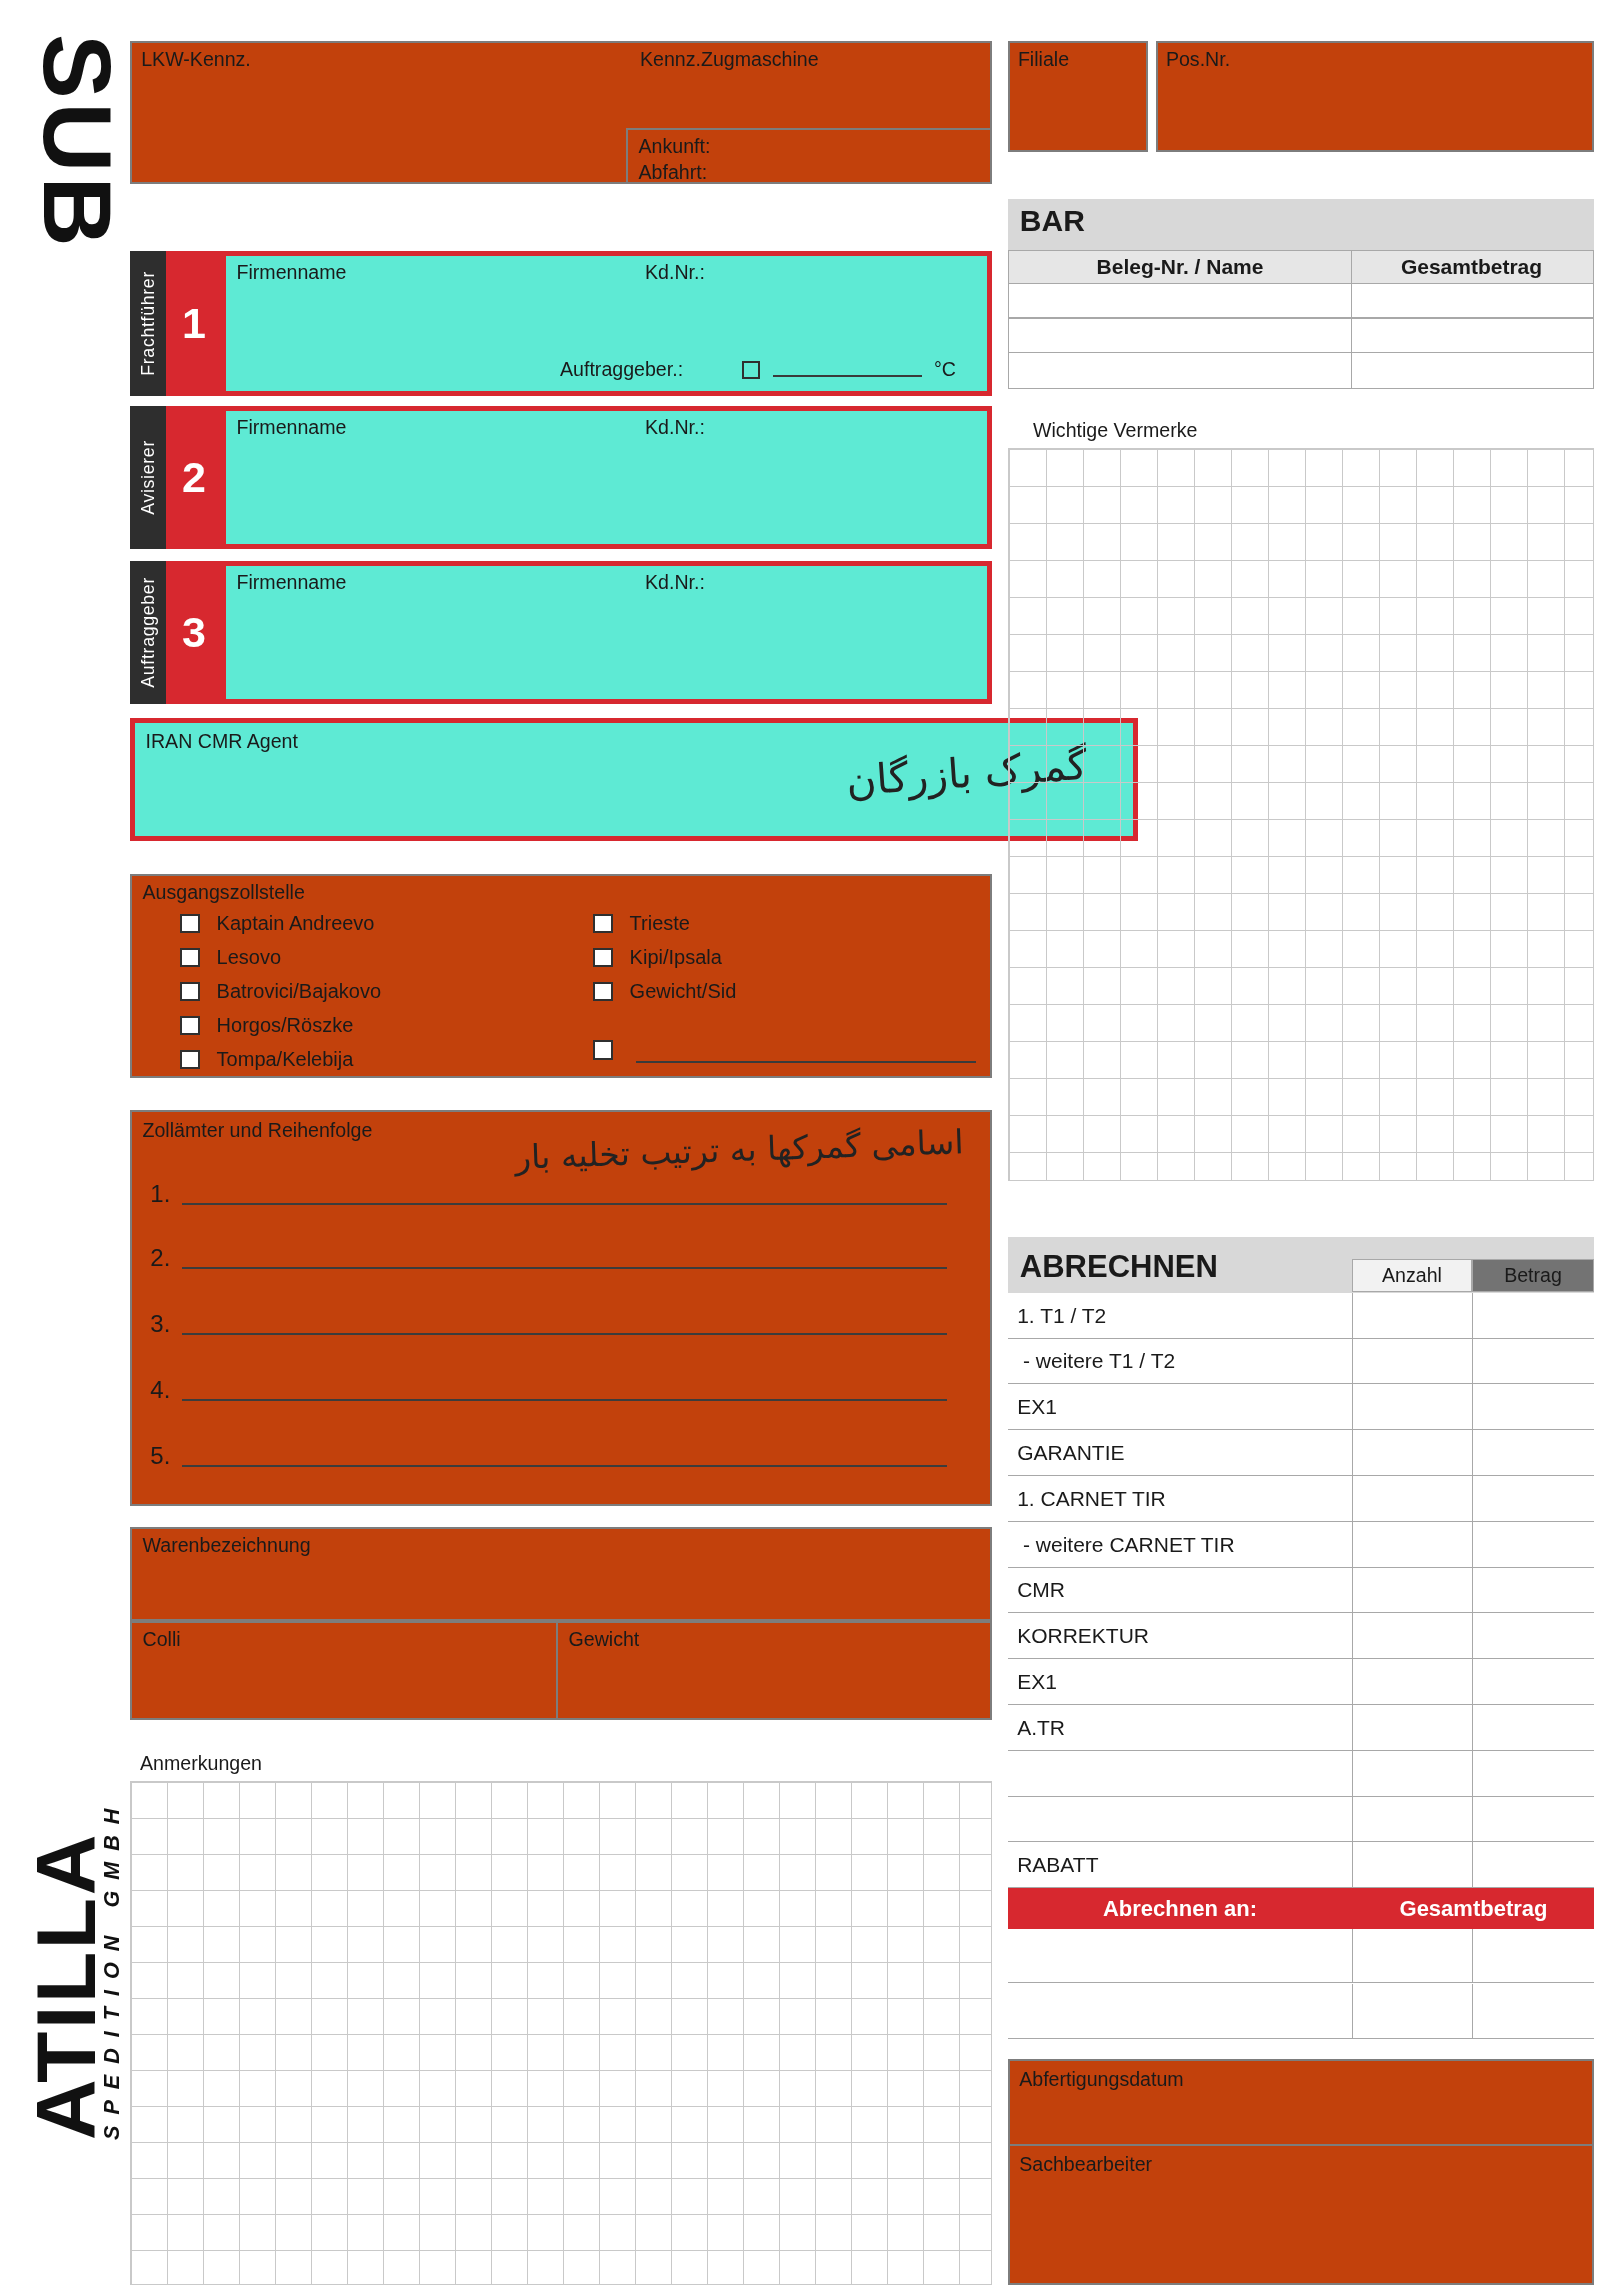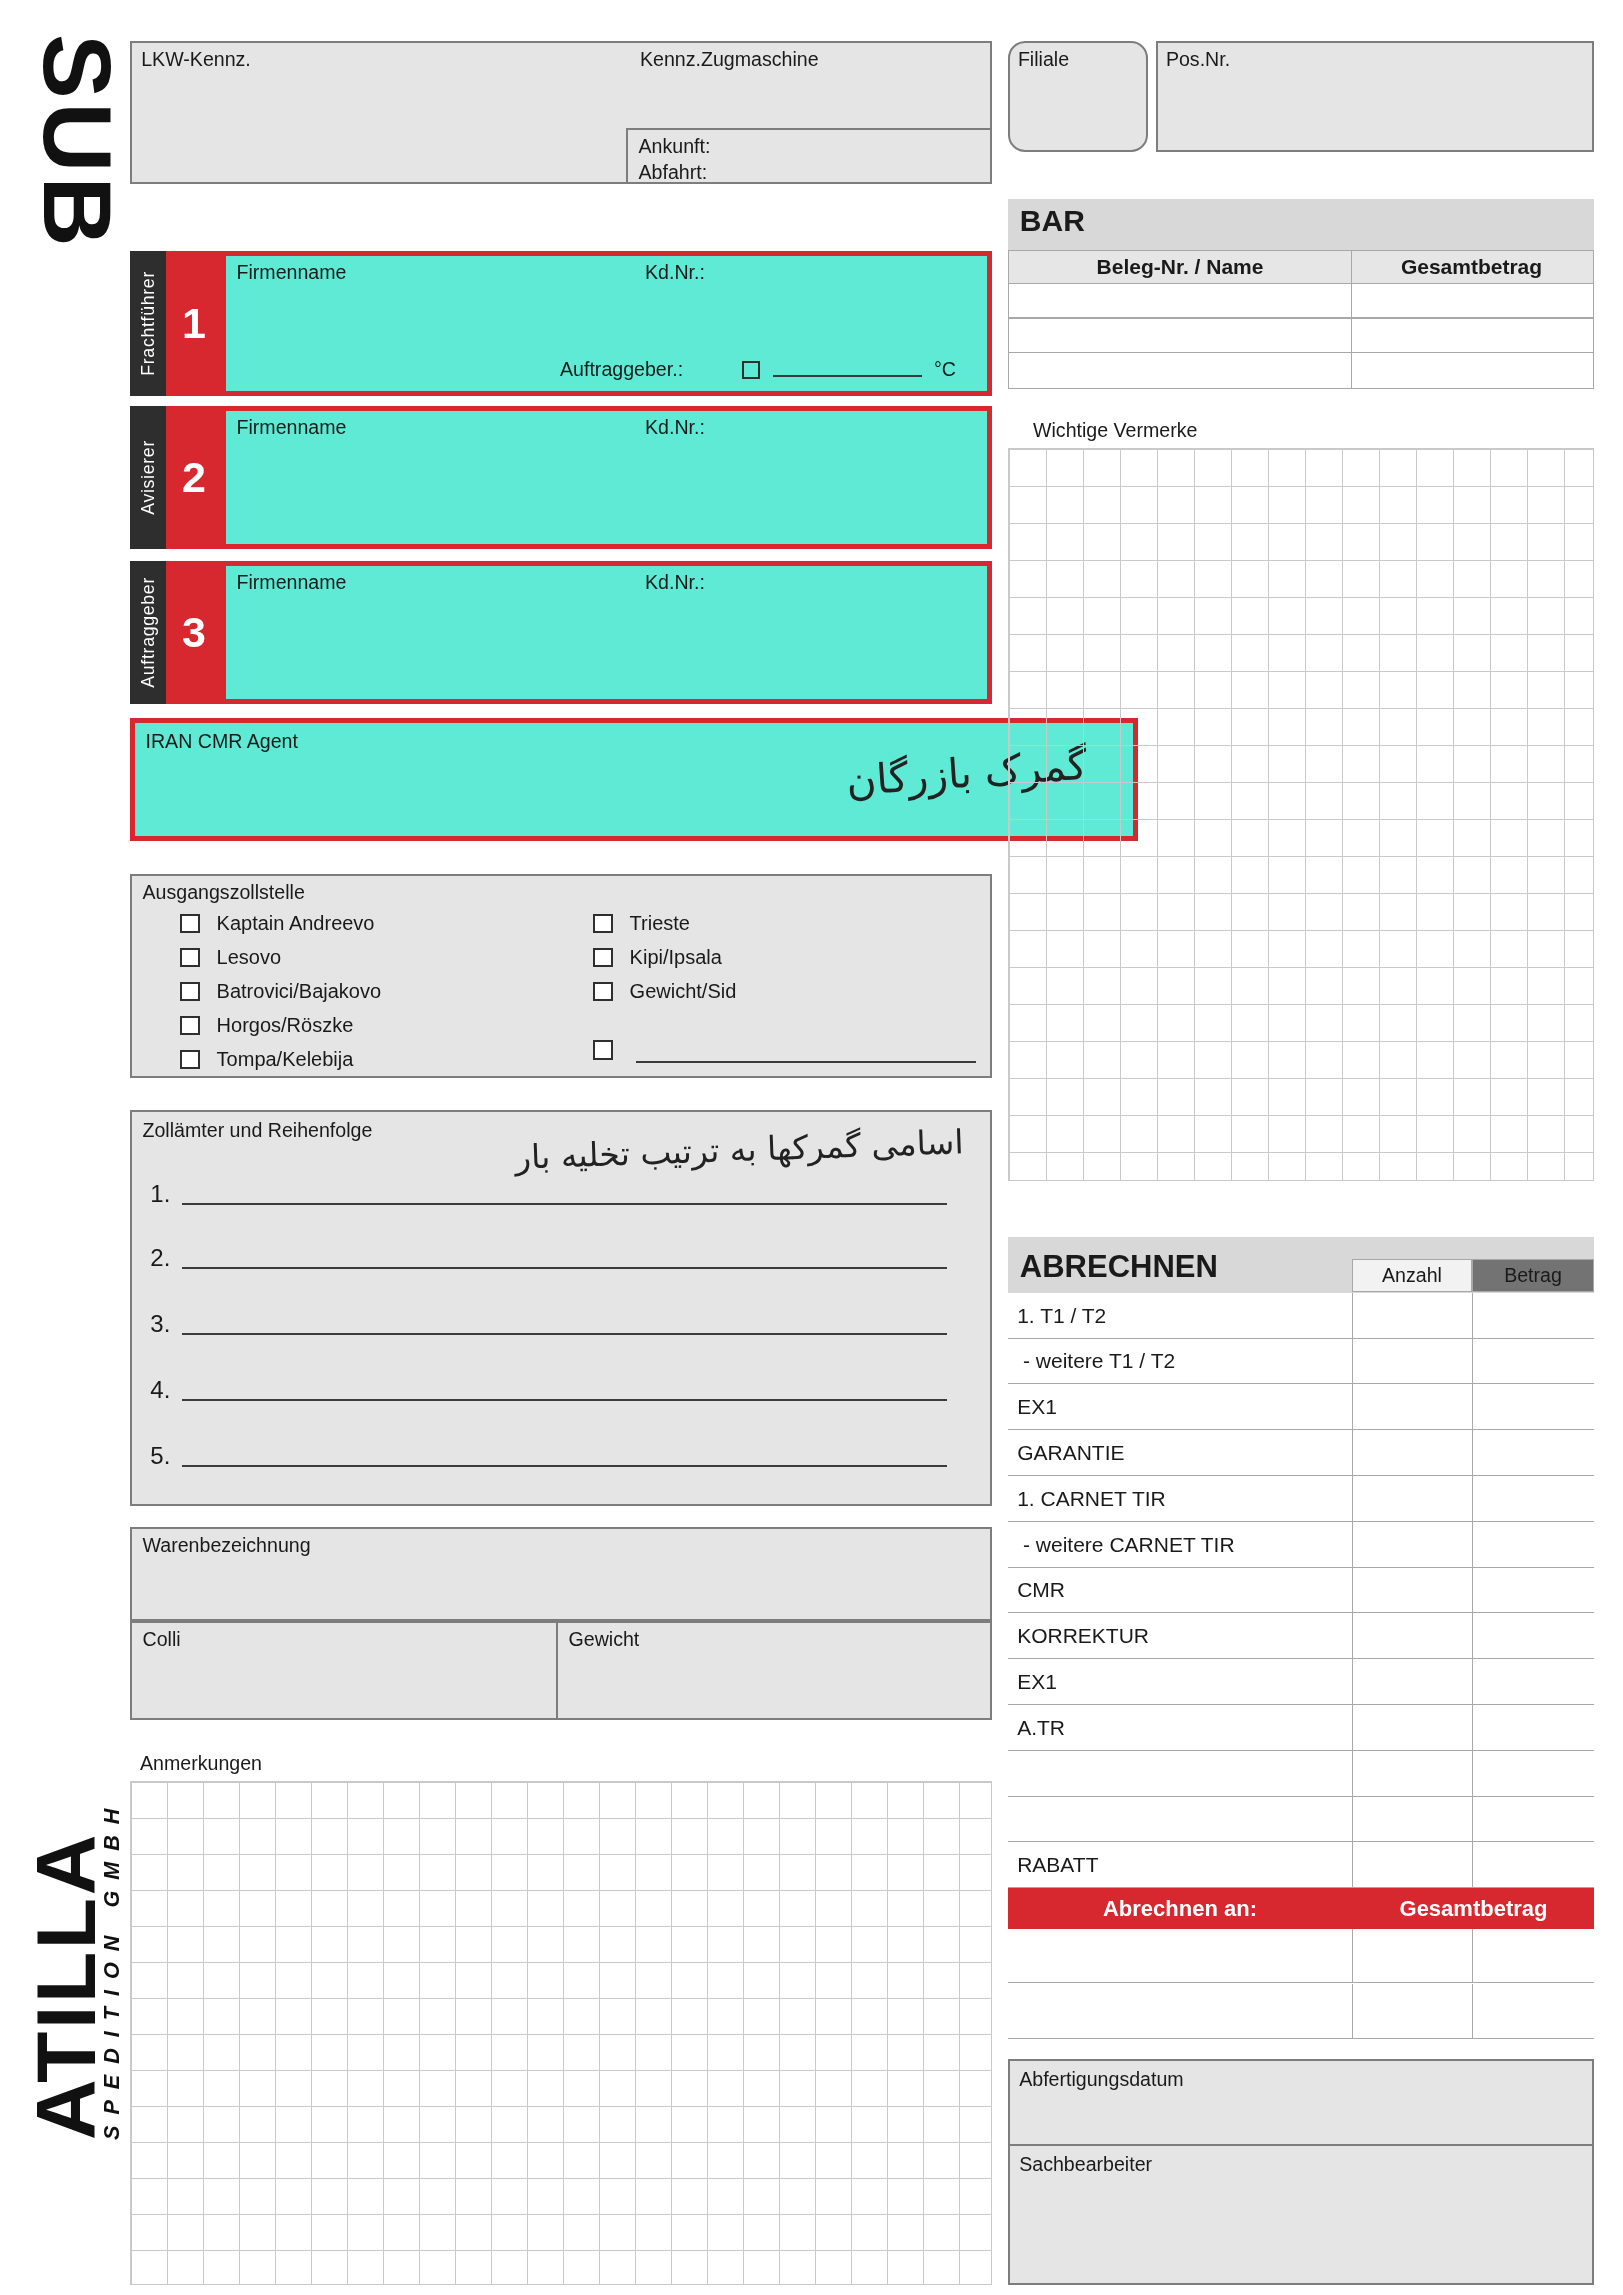--- a/index.html
+++ b/index.html
@@ -1,20 +1,20 @@
 <!DOCTYPE html>
 <html style="--red: #d7282f; --dark: #2e2e2e; --panel: #d8d8d8; --panellight: #e6e6e6; --grid: #c9c9c9; --border: #7d7d7d; --line: #a8a8a8;font-size:10.5px"><head>
 <meta charset="utf-8">
 <style>
   * { margin:0; padding:0; box-sizing:border-box; }
   html,body { width:1623px; height:2295px; background:#ffffff; overflow:hidden;
               font-family:"Liberation Sans", sans-serif; color:#1a1a1a; }
   .page { position:relative; width:1623px; height:2295px; background:#fff; }
   .abs { position:absolute; }
-  .box { position:absolute; border:2px solid var(--border,#7d7d7d); background:#e5e5e5; }
+  .box { position:absolute; border:2px solid var(--border,#7d7d7d); background:#c2410c; }
   .redbox { position:absolute; border:5.2px solid var(--red,#d7282f); background:#5eead4; }
   .lbl { font-size:19.6px; color:#1a1a1a; white-space:nowrap; }
   .bold { font-weight:bold; }
 
   
   .sub-logo { position:absolute; left:21px; top:34px; writing-mode:vertical-rl;
               font-size:97px; font-weight:bold; letter-spacing:3.9px; color:#111; }
   .atilla-logo { position:absolute; left:18.3px; top:1757px; height:383px;
                  writing-mode:vertical-rl; transform:rotate(180deg);
                  font-size:84px; font-weight:bold; letter-spacing:2.6px; color:#111; }
@@ -83,21 +83,21 @@
 
   <div class="box" style="left:130px; top:41px; width:862px; height:143px;">
     <span class="lbl abs" style="left:9.2px; top:5.2px;">LKW-Kennz.</span>
     <span class="lbl abs" style="left:508px; top:5.2px;">Kennz.Zugmaschine</span>
     <div class="abs" style="left:494px; top:85px; right:0; bottom:0; border-top:2px solid var(--border,#7d7d7d); border-left:2px solid var(--border,#7d7d7d);">
       <span class="lbl abs" style="left:10.5px; top:5.2px;">Ankunft:</span>
       <span class="lbl abs" style="left:10.5px; top:31px;">Abfahrt:</span>
     </div>
   </div>
 
-  <div class="box" style="left:1008px; top:41px; width:140px; height:111px;border-radius:17px;">
+  <div class="box" style="left:1008px; top:41px; width:140px; height:111px;">
     <span class="lbl abs" style="left:7.9px; top:5.2px;">Filiale</span>
   </div>
   <div class="box" style="left:1156px; top:41px; width:438px; height:111px;">
     <span class="lbl abs" style="left:7.9px; top:5.2px;">Pos.Nr.</span>
   </div>
 
   <div class="abs" style="left:1008px; top:199px; width:586px; height:192px;">
     <div class="bar-title">BAR</div>
     <div class="bar-row" style="top:51px; height:34px; background:var(--panellight,#e6e6e6);">
       <div class="bar-hcell" style="left:0; width:342px;">Beleg-Nr. / Name</div>

